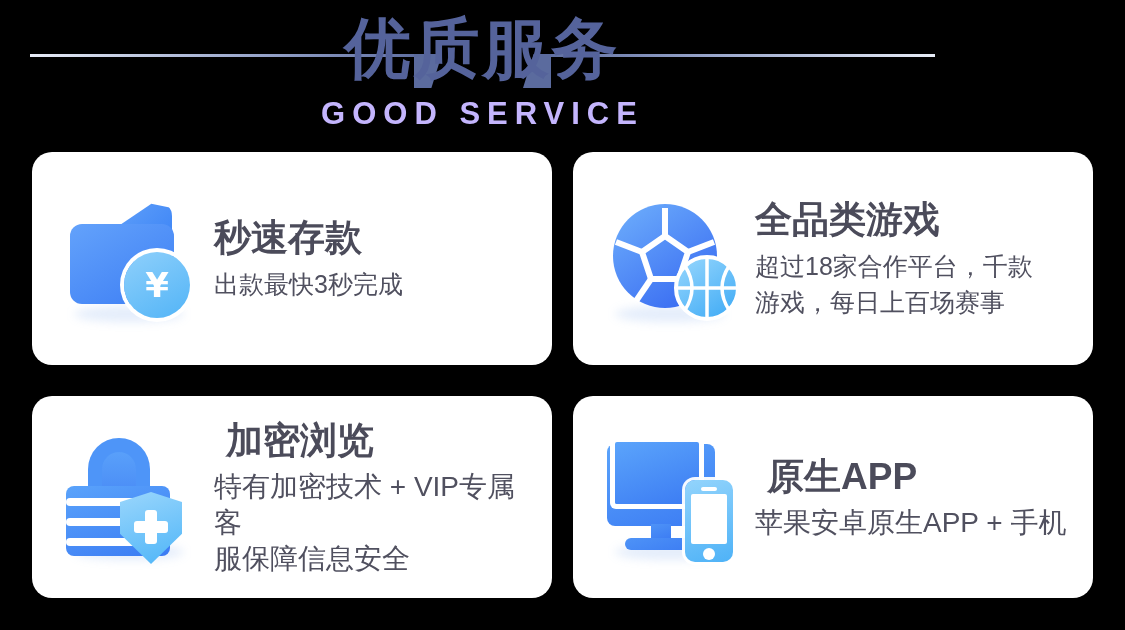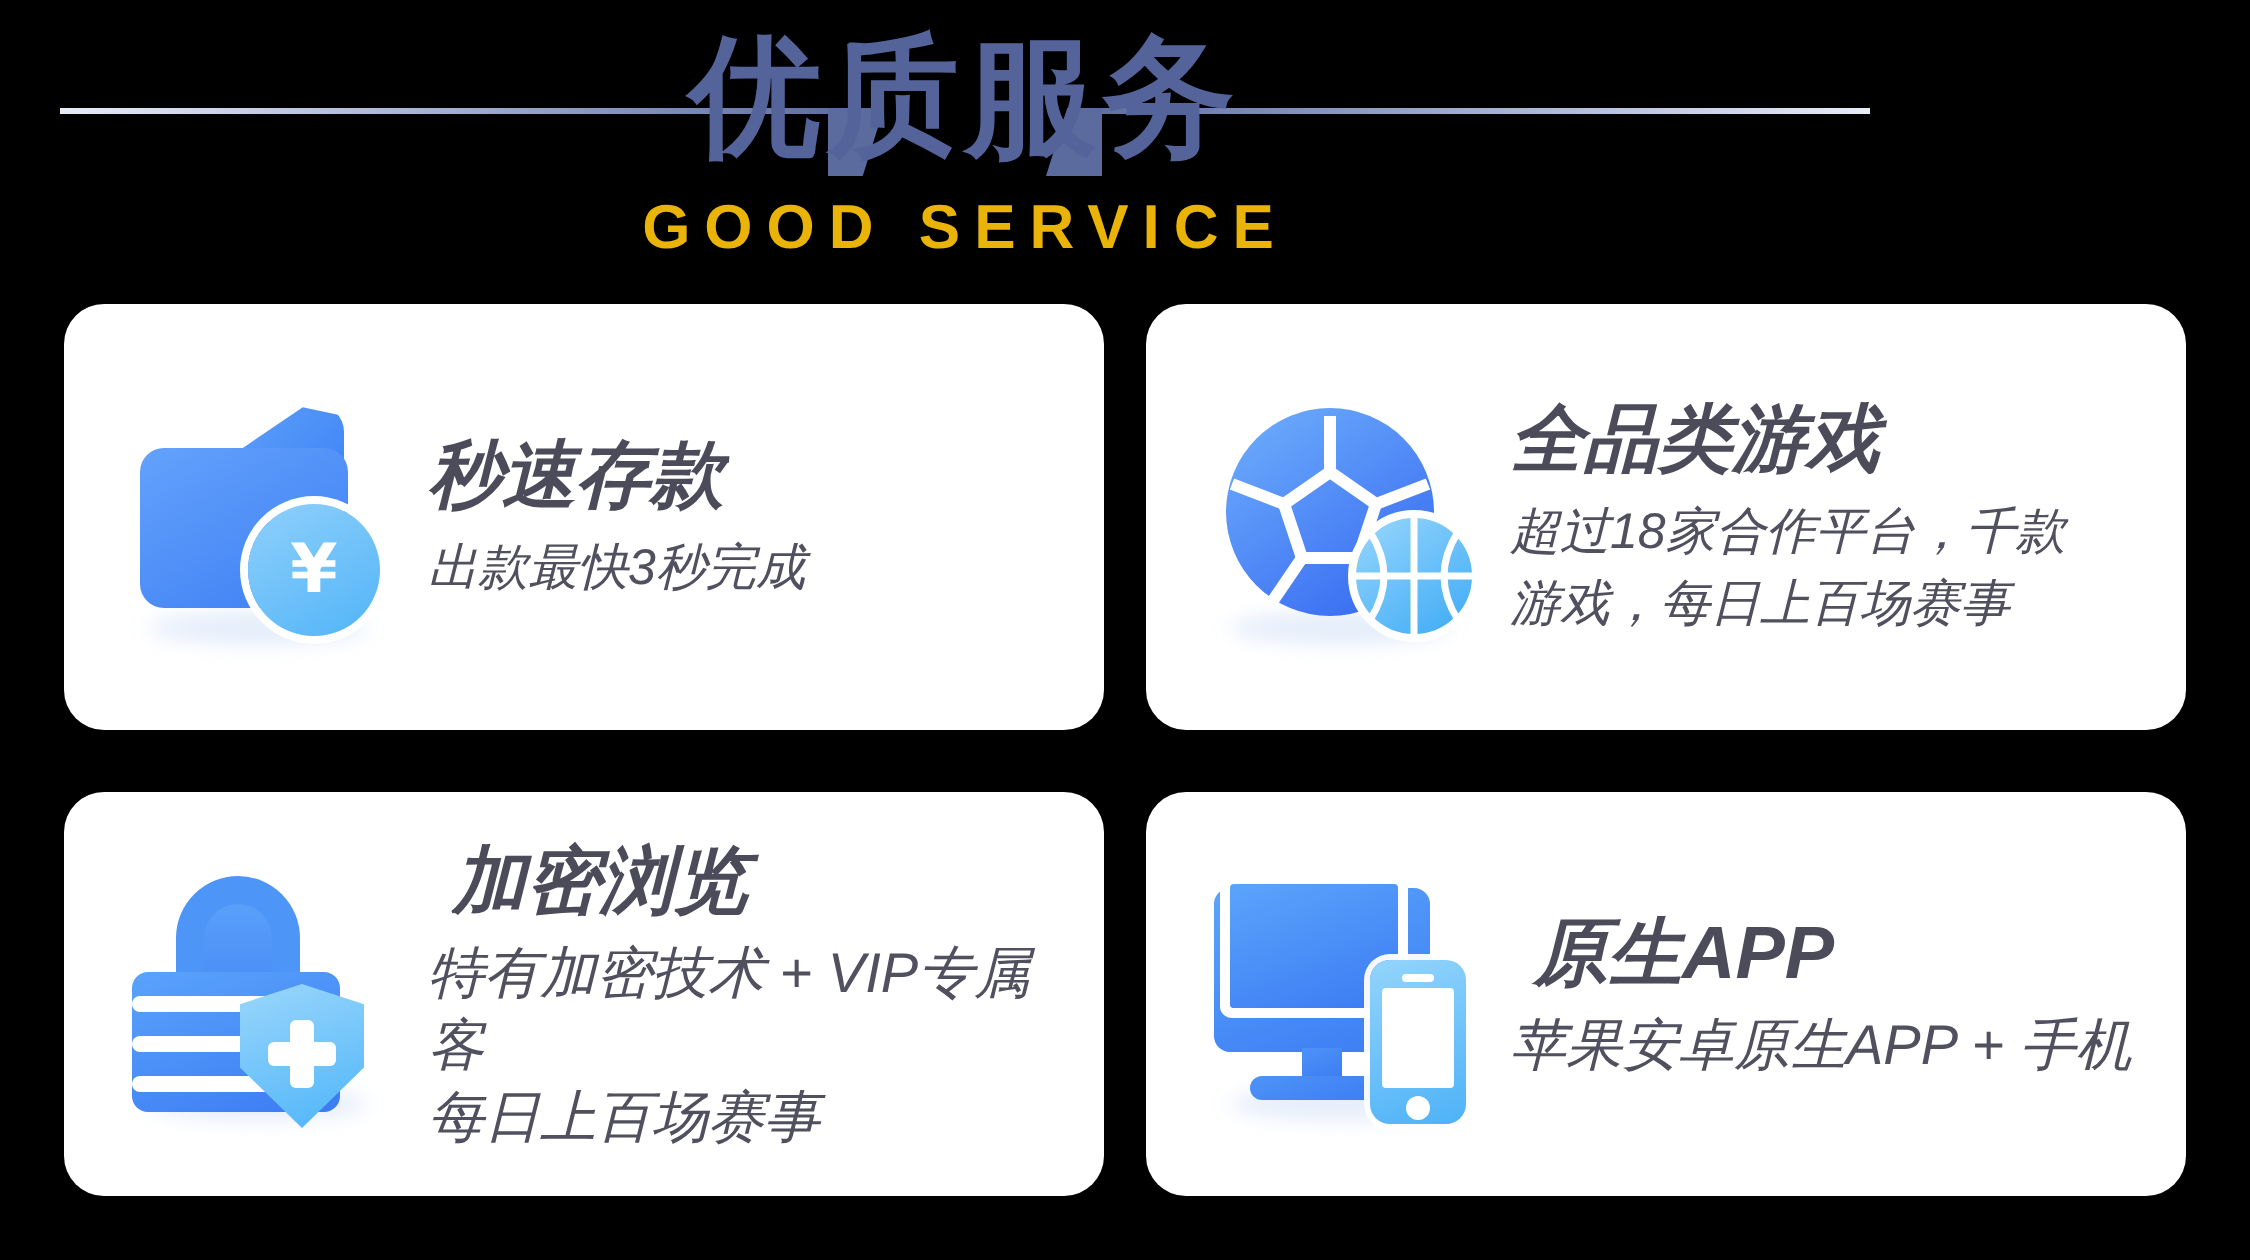--- a/index.html
+++ b/index.html
@@ -72,21 +72,21 @@
     font-family: "DejaVu Sans", "Liberation Sans", sans-serif;
   }
   .header-sub {
     position: absolute;
     left: 0; right: 0;
     top: 96px;
     text-align: center;
     font-size: 31px;
     font-weight: bold;
     letter-spacing: 7px;
-    color: #eab308;
+    color: #c4b5fd;
     font-family: "Liberation Sans", sans-serif;
   }
 
   
   .grid {
     position: absolute;
     left: 32px;
     top: 152px;
     width: 1061px;
     display: grid;
@@ -107,21 +107,20 @@
   .card-icon {
     width: 140px;
     height: 130px;
     flex: 0 0 140px;
     position: relative;
   }
   .card-text {
     flex: 1 1 auto;
     padding-left: 12px;
     padding-right: 14px;
-    font-style: italic;
   }
   .card-title {
     font-size: 37px;
     font-weight: bold;
     color: #4b4b5a;
     line-height: 46px;
     letter-spacing: 0px;
     white-space: nowrap;
   }
   .card-desc {
@@ -384,21 +383,21 @@
       </div>
       <div class="shield">
         <div class="shield-cross-v"></div>
         <div class="shield-cross-h"></div>
       </div>
     </div>
     <div class="card-text">
       <div class="card-title">加密浏览</div>
       <div class="card-desc">
         <div>特有加密技术 + VIP专属客</div>
-        <div>每日上百场赛事</div>
+        <div>服保障信息安全</div>
       </div>
     </div>
   </div>
 
   <div class="card row2">
     <div class="card-icon">
       <div class="icon-shadow"></div>
       <div class="monitor-frame"></div>
       <div class="monitor-screen"></div>
       <div class="monitor-neck"></div>

